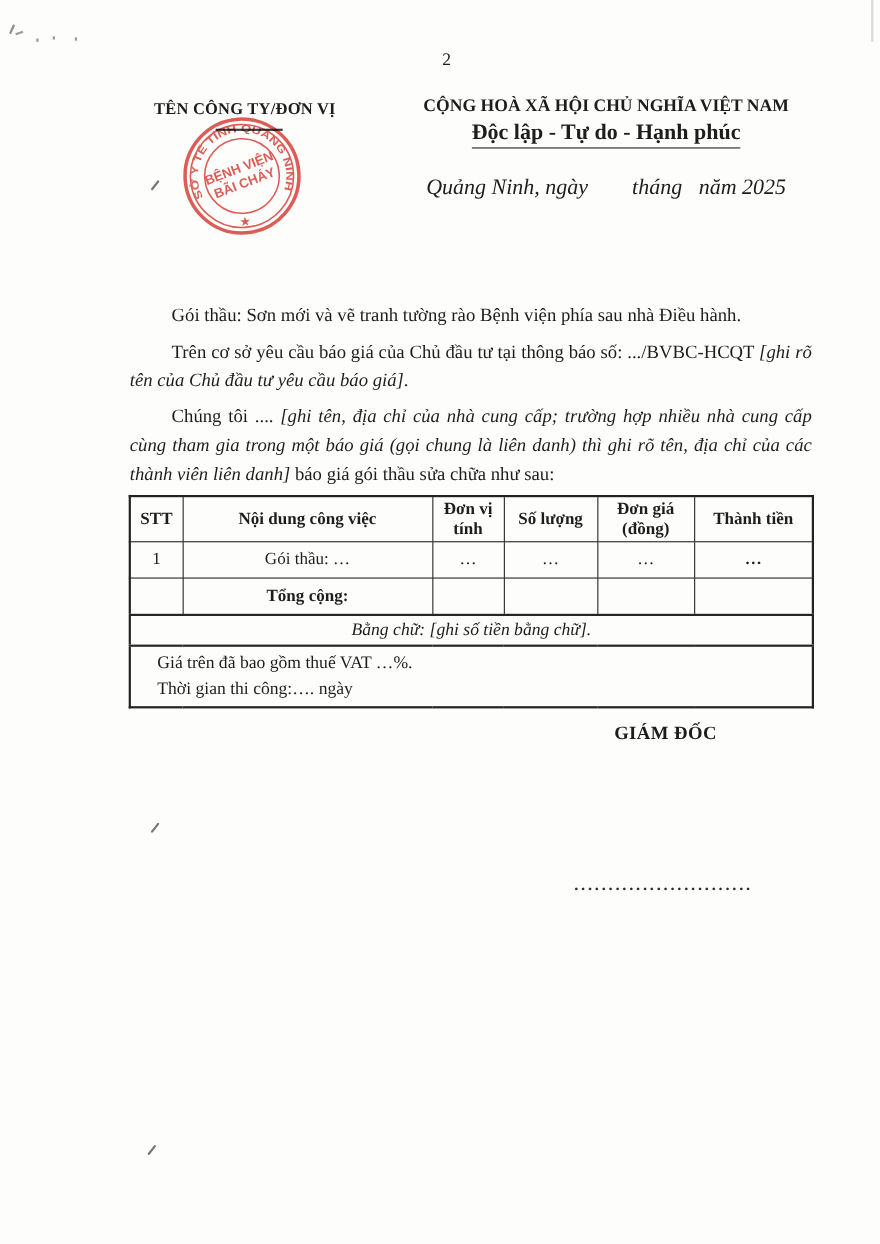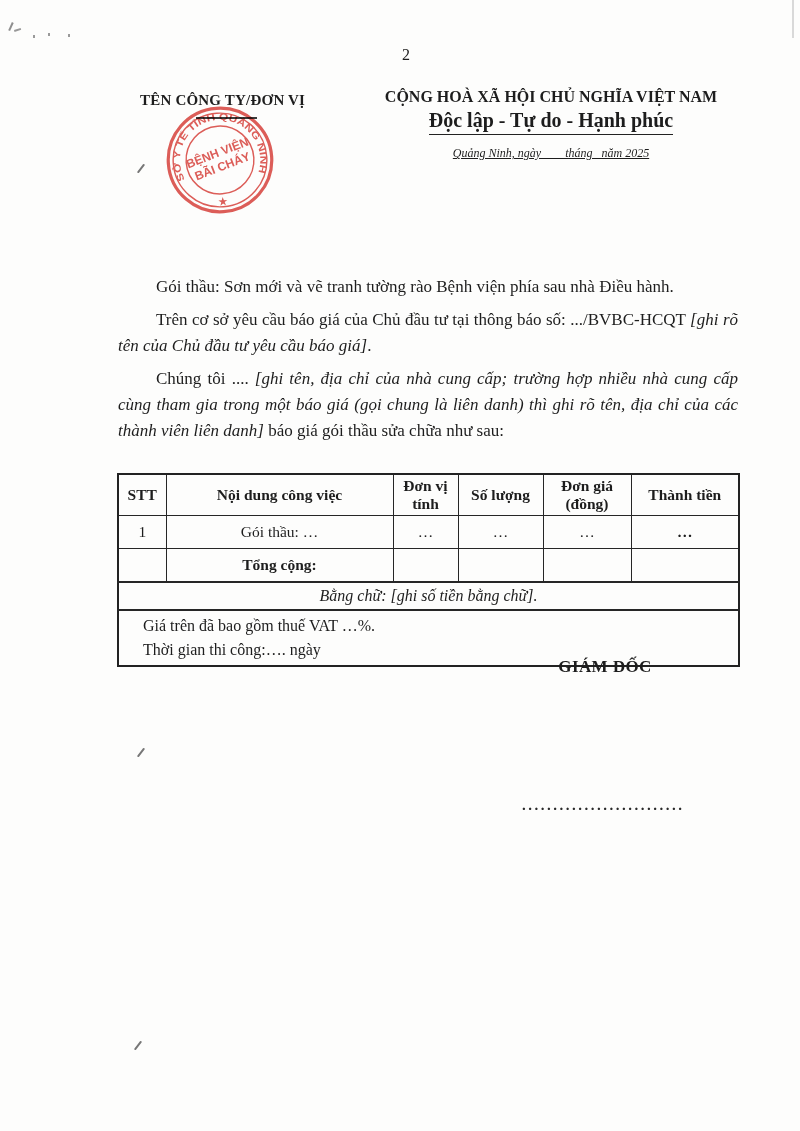--- a/index.html
+++ b/index.html
@@ -24,21 +24,21 @@
     position:absolute; left:196px; top:117px; width:61px; height:2px; background:#3c3c3c;
   }
   .hdr-right {
     position:absolute; left:365px; top:88px; width:372px; text-align:center;
   }
   .hdr-national { font-size:16px; font-weight:bold; }
   .hdr-motto {
     display:inline-block; font-size:20px; font-weight:bold; margin-top:3px;
     border-bottom:1.5px solid #222; padding-bottom:2px;
   }
-  .hdr-date { margin-top:11px; font-size:12px; font-style:italic;text-decoration:underline; }
+  .hdr-date { margin-top:24px; font-size:20px; font-style:italic; }
 
   
   .stamp {
     position:absolute; left:156px; top:102px; width:128px; height:116px;
     opacity:.85; mix-blend-mode:multiply; transform:rotate(-4deg);
   }
 
   
   .doc-title {
     position:absolute; left:118px; top:195px; width:640px; text-align:center;
@@ -53,21 +53,21 @@
 
   
   .body-copy {
     position:absolute; left:118px; top:274px; width:620px;
     font-size:17px; line-height:26px; text-align:justify;
   }
   .body-copy p { text-indent:38px; margin-bottom:7px; }
   .body-copy .it { font-style:italic; }
 
   
-  .quote-table-wrap { position:absolute; left:117px; top:450px; width:621px;margin-top:23px; }
+  .quote-table-wrap { position:absolute; left:117px; top:450px; width:621px; }
   table.quote { width:621px; border-collapse:collapse; table-layout:fixed; border:2px solid #222; }
   table.quote th, table.quote td {
     border:1.5px solid #262626; font-size:15.5px; text-align:center;
     vertical-align:middle; padding:2px 4px; overflow:hidden;
   }
   table.quote tr.head th { height:41px; font-weight:bold; line-height:18px; }
   table.quote tr.item td { height:33px; }
   table.quote tr.total td { height:33px; }
   td.cell-left { text-align:left; padding-left:9px; }
   td.bold { font-weight:bold; }

